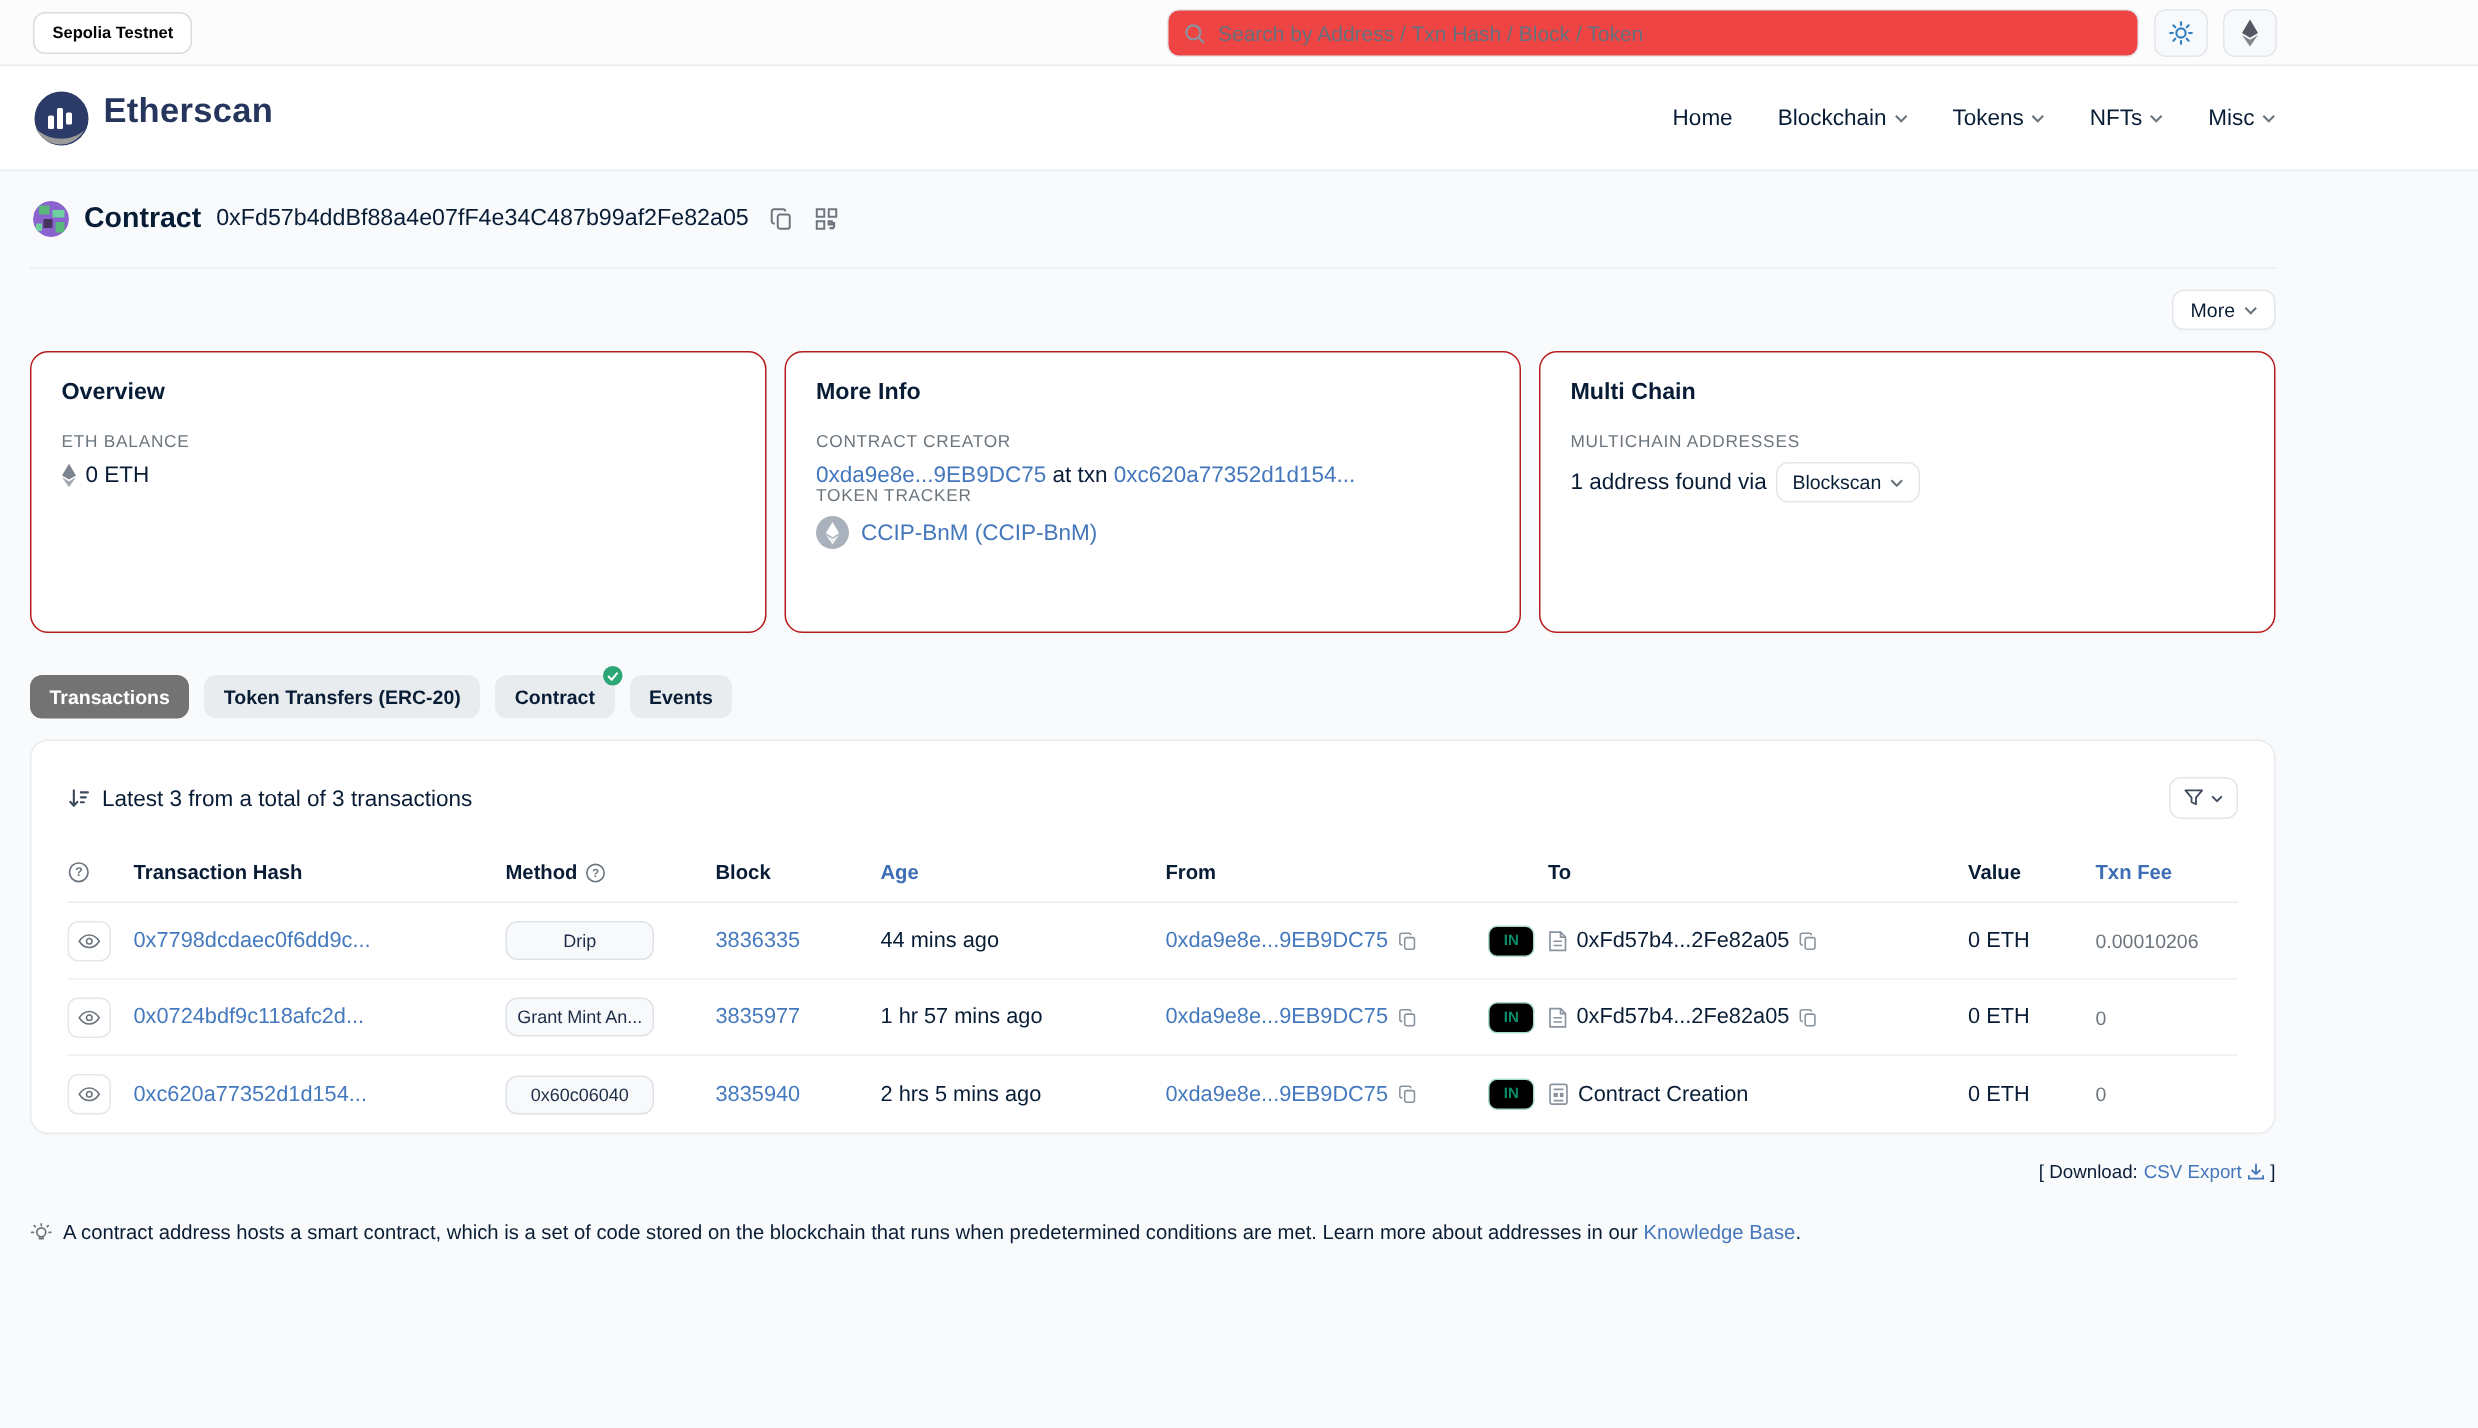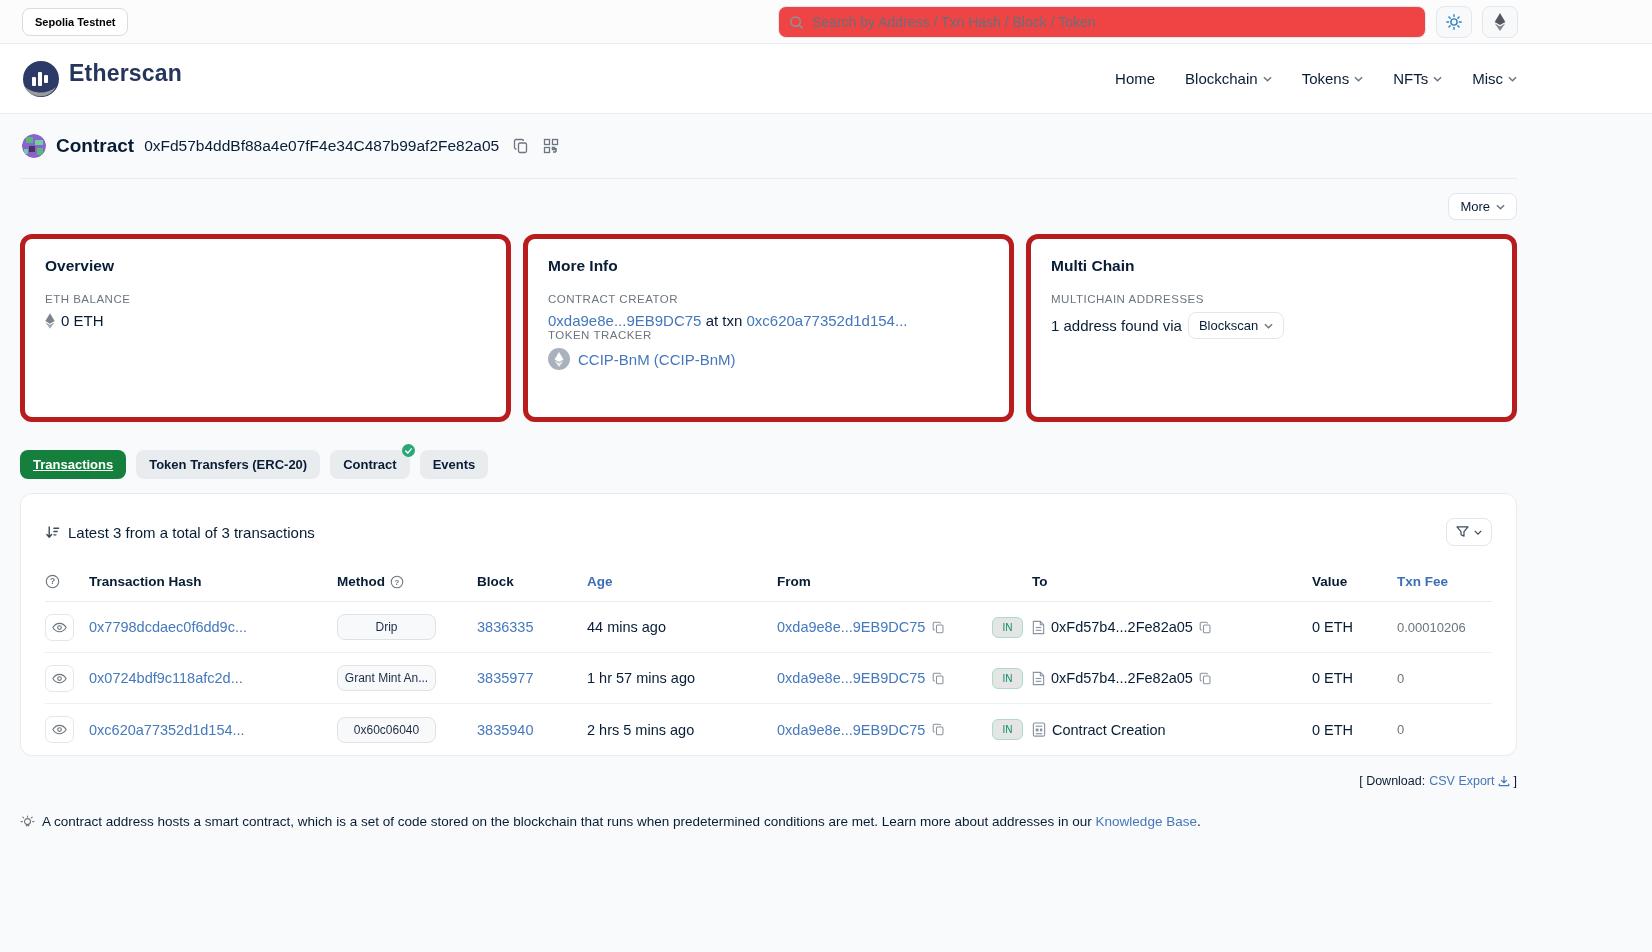--- a/index.html
+++ b/index.html
@@ -57,21 +57,21 @@
   .more-row { display:flex; justify-content:flex-end; padding:14px 0; }
   .more-btn {
     background:#fff; border:1px solid #e3e7ec; border-radius:8px; height:27px;
     display:flex; align-items:center; gap:6px; padding:0 11px;
     font-size:13px; color:#081d35; cursor:pointer; box-shadow:0 1px 1px rgba(0,0,0,.02);
   }
 
   
   .cards { display:grid; grid-template-columns:1fr 1fr 1fr; gap:12px; }
   .card {
-    background:#fff; border:5px solid #b91c1c; border-radius:12px;
+    background:#fff; border:1px solid #b91c1c; border-radius:12px;
     padding:18px 20px; height:188px; box-shadow:0 1px 2px rgba(0,0,0,.02);
   }
   .card-title { font-size:15.5px; font-weight:bold; margin-bottom:18px; }
   .small-label { font-size:11.5px; color:#6c757d; letter-spacing:.5px; margin-bottom:7px; }
   .card-value { font-size:15px; display:flex; align-items:center; gap:6px; }
   .link { color:#4477bb; cursor:pointer; }
   .token-row { display:flex; align-items:center; gap:8px; font-size:15px; }
   .token-icon {
     width:22px; height:22px; border-radius:50%; background:#a9b2bc;
     display:flex; align-items:center; justify-content:center; color:#fff;
@@ -82,21 +82,21 @@
     cursor:pointer; color:#081d35;
   }
   .mi-gap { margin-bottom:0; }
 
   
   .tabs { display:flex; gap:10px; margin:28px 0 14px; }
   .tab {
     background:#e9ecef; color:#081d35; border-radius:8px; font-size:13px; font-weight:bold;
     padding:7px 13px; cursor:pointer; position:relative;
   }
-  .tab.active { background:#15803d; color:#fff;text-decoration:underline; }
+  .tab.active { background:#737373; color:#fff; }
   .tab .verify-badge {
     position:absolute; top:-6px; right:-5px; width:13px; height:13px; border-radius:50%;
     background:#2aa775; display:flex; align-items:center; justify-content:center; color:#fff;
   }
 
   
   .table-card {
     background:#fff; border:1px solid #e9ecef; border-radius:12px;
     box-shadow:0 1px 2px rgba(0,0,0,.02); padding:18px 24px 0;
   }
@@ -122,22 +122,22 @@
   }
   .hash-link, .block-link, .addr-link { color:#4579bd; font-size:14.5px; cursor:pointer; }
   .method-badge {
     width:99px; height:26px; background:#f8f9fa; border:1px solid #dee2e6; border-radius:8px;
     font-size:12px; color:#1d2c47; display:flex; align-items:center; justify-content:center;
     white-space:nowrap; overflow:hidden;
   }
   .cell-from { display:flex; align-items:center; gap:7px; }
   .copy-sm { color:#8a939e; cursor:pointer; display:flex; }
   .dir-badge {
-    width:31px; height:21px; border:1px solid #a9ddca; background:#e5e5e5; color:#0a8d6b;
-    border-radius:6px; font-size:10px; font-weight:normal; display:flex; align-items:center; justify-content:center;
+    width:31px; height:21px; border:1px solid #a9ddca; background:#000000; color:#0a8d6b;
+    border-radius:6px; font-size:10px; font-weight:bold; display:flex; align-items:center; justify-content:center;
   }
   .cell-to { display:flex; align-items:center; gap:6px; }
   .to-icon { color:#8a939e; display:flex; }
   .fee { font-size:13px; color:#6c757d; }
   .value-cell { font-size:14.5px; }
 
   .download-row {
     display:flex; justify-content:flex-end; align-items:center; gap:4px;
     padding:18px 0 0; font-size:12.5px; color:#081d35;
   }

